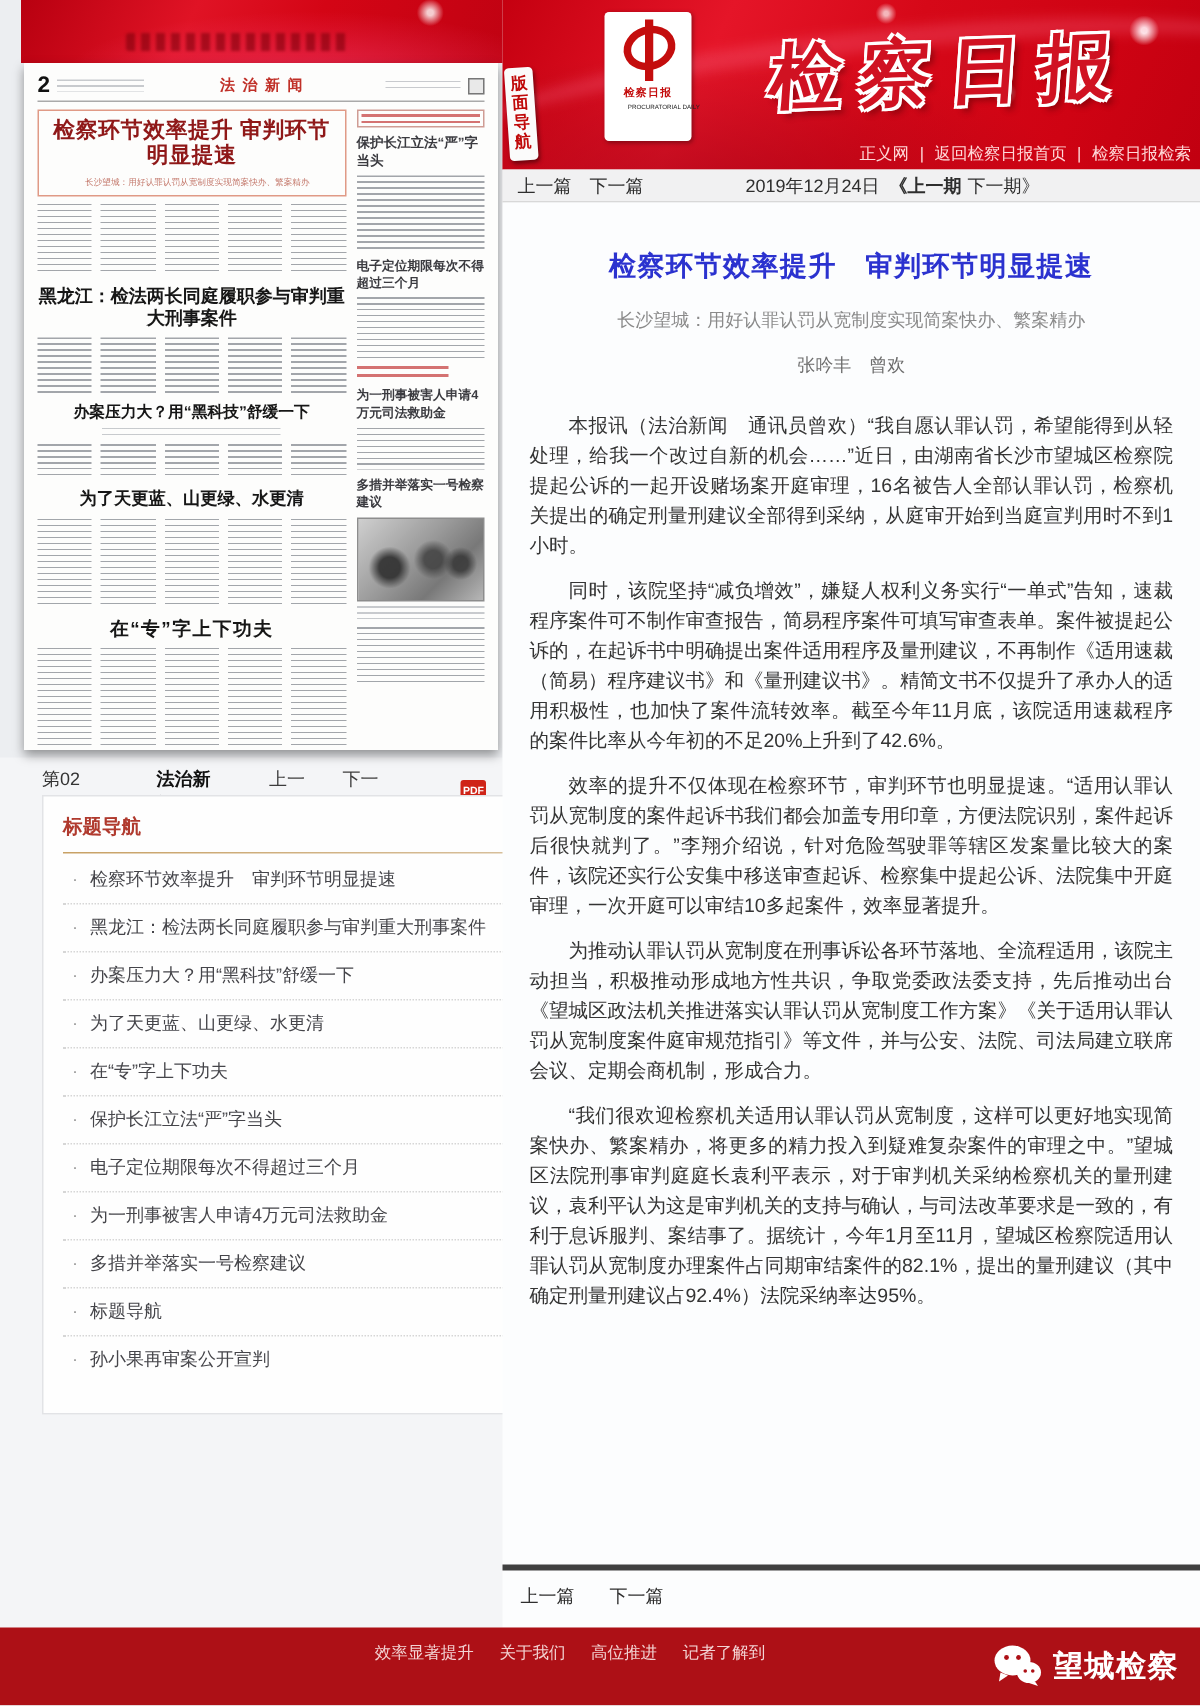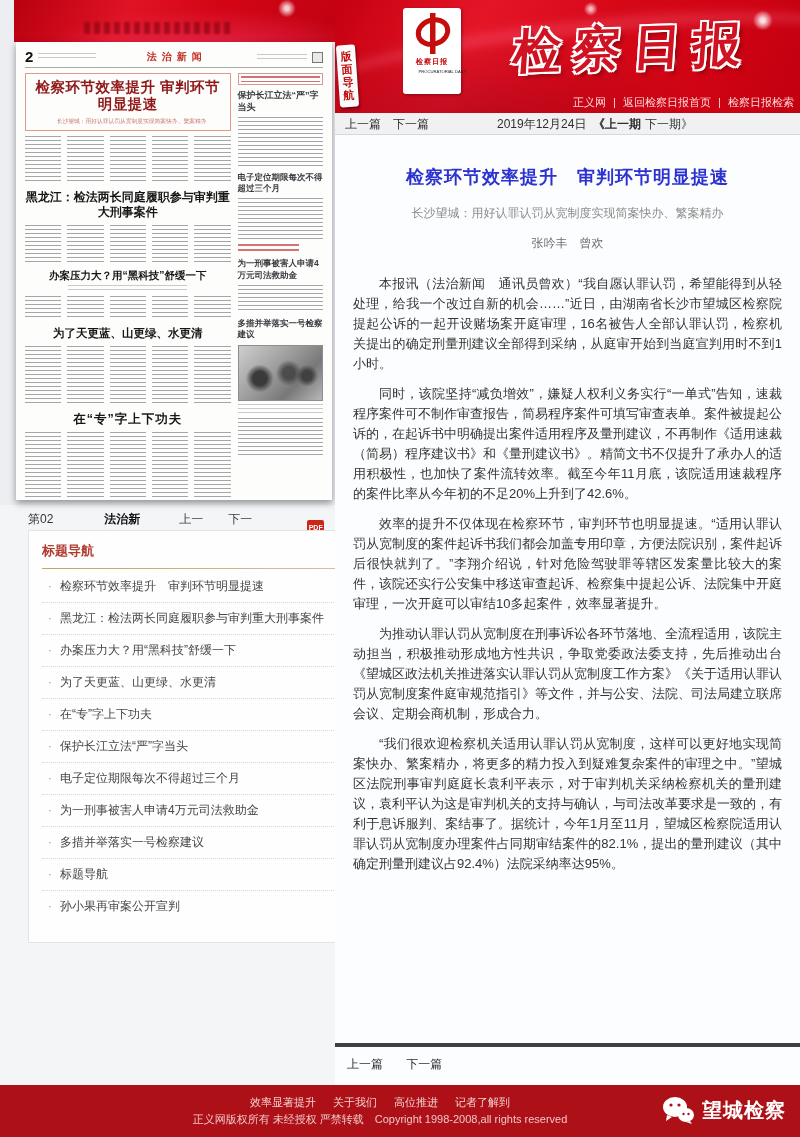--- a/index.html
+++ b/index.html
@@ -323,21 +323,20 @@
   </div>
 
   <div class="site-footer">
     <div class="f-center">
       <div class="f-links">
         <span>效率显著提升</span>
         <span>关于我们</span>
         <span>高位推进</span>
         <span>记者了解到</span>
       </div>
-      <div class="f-copy">正义网版权所有 未经授权 严禁转载　Copyright 1998-2008,all rights reserved</div>
     </div>
     <div class="f-wechat">
       <svg width="34" height="30" viewBox="0 0 34 30">
         <ellipse cx="14" cy="12" rx="12" ry="10" fill="#ffffff"></ellipse>
         <circle cx="10" cy="10" r="1.6" fill="#ad1016"></circle>
         <circle cx="18" cy="10" r="1.6" fill="#ad1016"></circle>
         <path d="M6 20 L5 26 L11 22 Z" fill="#ffffff"></path>
         <ellipse cx="25" cy="20" rx="8" ry="7" fill="#ffffff"></ellipse>
         <circle cx="22.5" cy="19" r="1.2" fill="#ad1016"></circle>
         <circle cx="27.5" cy="19" r="1.2" fill="#ad1016"></circle>

